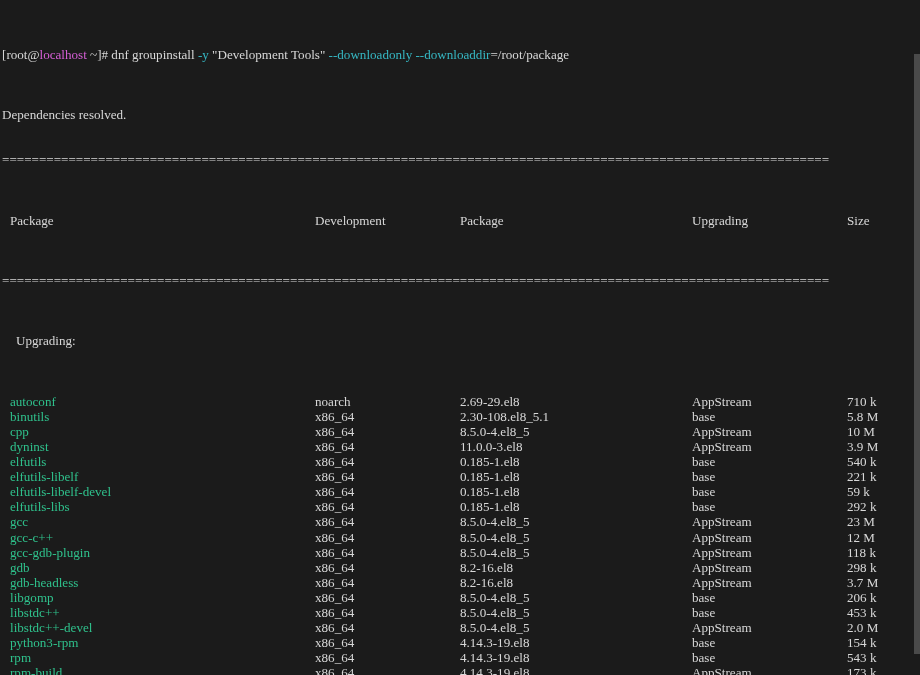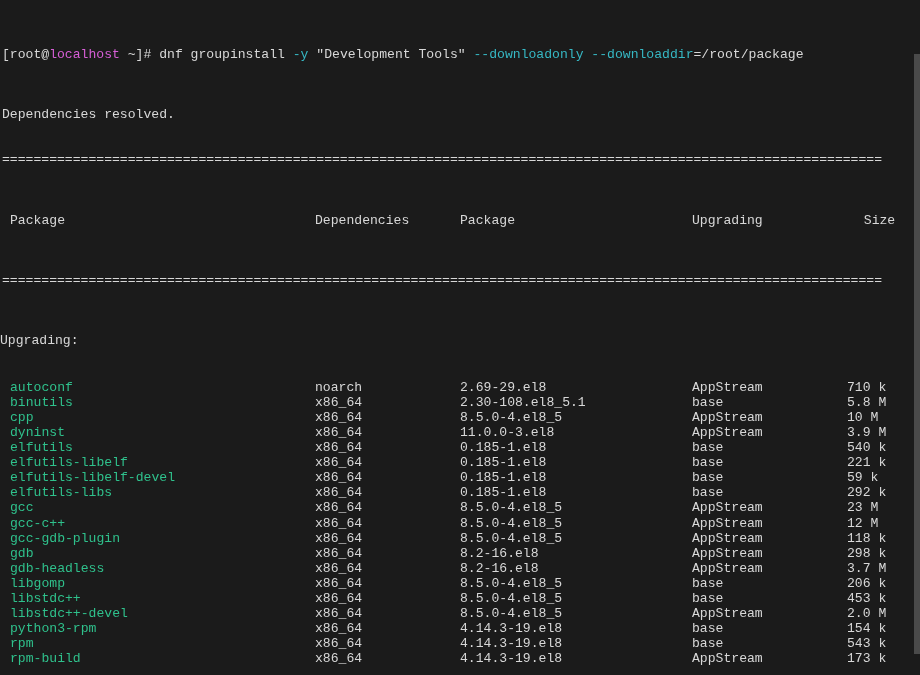--- a/index.html
+++ b/index.html
@@ -12,54 +12,54 @@
     width: 920px;
     height: 675px;
     overflow: hidden;
     font-family: "DejaVu Sans Mono", "Liberation Mono", monospace;
   }
   #terminal {
     width: 920px;
     height: 675px;
     background: #1b1b1b;
     color: #d8d8d8;
-    font-family: Liberation Mono, monospace;
+    font-family: Liberation Serif, serif;
     font-size: 13.1px;
     line-height: 15.05px;
     letter-spacing: 0px;
     padding: 2px 0 0 0;
     box-sizing: border-box;
     position: relative;
     white-space: pre;
   }
   .line {
     height: 15.05px;
     white-space: pre;
     padding-left: 2px;
   }
   .white   { color: #d8d8d8; }
   .green   { color: #2fc18c; }
   .cyan    { color: #36b8c4; }
   .magenta { color: #d75fd7; }
   .rule    { color: #d8d8d8; letter-spacing: 0px; }
 
   .row { display: block; height: 15.05px; white-space: pre; }
-  .col-pkg  { display: inline-block; width: 313px; padding-left: 8px; box-sizing: border-box; margin-top: 32px; }
+  .col-pkg  { display: inline-block; width: 313px; padding-left: 8px; box-sizing: border-box; }
   .col-arch { display: inline-block; width: 145px; }
   .col-ver  { display: inline-block; width: 232px; }
-  .col-repo { display: inline-block; width: 155px; }
+  .col-repo { display: inline-block; width: 155px; margin-top: 46px; }
   .col-size { display: inline-block; width: 65px; }
 
   .hdr-pkg  { display: inline-block; width: 313px; padding-left: 8px; box-sizing: border-box; }
   .hdr-arch { display: inline-block; width: 145px; }
   .hdr-ver  { display: inline-block; width: 232px; }
   .hdr-repo { display: inline-block; width: 155px; }
-  .hdr-size { display: inline-block; width: 65px; text-align: center; }
+  .hdr-size { display: inline-block; width: 65px; text-align: left; }
 
-  .section-label { padding-left: 0px; }
+  .section-label { padding-left: 16px; }
 
   .scrollbar {
     position: absolute;
     top: 0;
     right: 0;
     width: 6px;
     height: 675px;
     background: #1b1b1b;
   }
   .scrollbar-thumb {
@@ -74,21 +74,21 @@
 </head>
 <body>
 
 <div id="terminal">
 
   <div class="line"><span class="white">[</span><span class="white">root@</span><span class="magenta">localhost</span><span class="white"> ~]# </span><span class="white">dnf groupinstall </span><span class="cyan">-y</span><span class="white"> "Development Tools" </span><span class="cyan">--downloadonly</span><span class="white"> </span><span class="cyan">--downloaddir</span><span class="white">=/root/package</span></div>
 
   <div class="line white">Dependencies resolved.</div>
   <div class="line rule">================================================================================================================</div>
 
-  <div class="line"><span class="hdr-pkg white">Package</span><span class="hdr-arch white">Dependencies</span><span class="hdr-ver white">Package</span><span class="hdr-repo white">Upgrading</span><span class="hdr-size white">Size</span></div>
+  <div class="line"><span class="hdr-pkg white">Package</span><span class="hdr-arch white">Development</span><span class="hdr-ver white">Package</span><span class="hdr-repo white">Upgrading</span><span class="hdr-size white">Size</span></div>
 
   <div class="line rule">================================================================================================================</div>
 
   <div id="sections-container"><div class="line white section-label">Upgrading:</div><div class="line row"><span class="col-pkg green">autoconf</span><span class="col-arch white">noarch</span><span class="col-ver white">2.69-29.el8</span><span class="col-repo white">AppStream</span><span class="col-size white">710 k</span></div><div class="line row"><span class="col-pkg green">binutils</span><span class="col-arch white">x86_64</span><span class="col-ver white">2.30-108.el8_5.1</span><span class="col-repo white">base</span><span class="col-size white">5.8 M</span></div><div class="line row"><span class="col-pkg green">cpp</span><span class="col-arch white">x86_64</span><span class="col-ver white">8.5.0-4.el8_5</span><span class="col-repo white">AppStream</span><span class="col-size white">10 M</span></div><div class="line row"><span class="col-pkg green">dyninst</span><span class="col-arch white">x86_64</span><span class="col-ver white">11.0.0-3.el8</span><span class="col-repo white">AppStream</span><span class="col-size white">3.9 M</span></div><div class="line row"><span class="col-pkg green">elfutils</span><span class="col-arch white">x86_64</span><span class="col-ver white">0.185-1.el8</span><span class="col-repo white">base</span><span class="col-size white">540 k</span></div><div class="line row"><span class="col-pkg green">elfutils-libelf</span><span class="col-arch white">x86_64</span><span class="col-ver white">0.185-1.el8</span><span class="col-repo white">base</span><span class="col-size white">221 k</span></div><div class="line row"><span class="col-pkg green">elfutils-libelf-devel</span><span class="col-arch white">x86_64</span><span class="col-ver white">0.185-1.el8</span><span class="col-repo white">base</span><span class="col-size white">59 k</span></div><div class="line row"><span class="col-pkg green">elfutils-libs</span><span class="col-arch white">x86_64</span><span class="col-ver white">0.185-1.el8</span><span class="col-repo white">base</span><span class="col-size white">292 k</span></div><div class="line row"><span class="col-pkg green">gcc</span><span class="col-arch white">x86_64</span><span class="col-ver white">8.5.0-4.el8_5</span><span class="col-repo white">AppStream</span><span class="col-size white">23 M</span></div><div class="line row"><span class="col-pkg green">gcc-c++</span><span class="col-arch white">x86_64</span><span class="col-ver white">8.5.0-4.el8_5</span><span class="col-repo white">AppStream</span><span class="col-size white">12 M</span></div><div class="line row"><span class="col-pkg green">gcc-gdb-plugin</span><span class="col-arch white">x86_64</span><span class="col-ver white">8.5.0-4.el8_5</span><span class="col-repo white">AppStream</span><span class="col-size white">118 k</span></div><div class="line row"><span class="col-pkg green">gdb</span><span class="col-arch white">x86_64</span><span class="col-ver white">8.2-16.el8</span><span class="col-repo white">AppStream</span><span class="col-size white">298 k</span></div><div class="line row"><span class="col-pkg green">gdb-headless</span><span class="col-arch white">x86_64</span><span class="col-ver white">8.2-16.el8</span><span class="col-repo white">AppStream</span><span class="col-size white">3.7 M</span></div><div class="line row"><span class="col-pkg green">libgomp</span><span class="col-arch white">x86_64</span><span class="col-ver white">8.5.0-4.el8_5</span><span class="col-repo white">base</span><span class="col-size white">206 k</span></div><div class="line row"><span class="col-pkg green">libstdc++</span><span class="col-arch white">x86_64</span><span class="col-ver white">8.5.0-4.el8_5</span><span class="col-repo white">base</span><span class="col-size white">453 k</span></div><div class="line row"><span class="col-pkg green">libstdc++-devel</span><span class="col-arch white">x86_64</span><span class="col-ver white">8.5.0-4.el8_5</span><span class="col-repo white">AppStream</span><span class="col-size white">2.0 M</span></div><div class="line row"><span class="col-pkg green">python3-rpm</span><span class="col-arch white">x86_64</span><span class="col-ver white">4.14.3-19.el8</span><span class="col-repo white">base</span><span class="col-size white">154 k</span></div><div class="line row"><span class="col-pkg green">rpm</span><span class="col-arch white">x86_64</span><span class="col-ver white">4.14.3-19.el8</span><span class="col-repo white">base</span><span class="col-size white">543 k</span></div><div class="line row"><span class="col-pkg green">rpm-build</span><span class="col-arch white">x86_64</span><span class="col-ver white">4.14.3-19.el8</span><span class="col-repo white">AppStream</span><span class="col-size white">173 k</span></div></div>
 
   
   
 
   <div class="scrollbar">
     <div class="scrollbar-thumb"></div>

